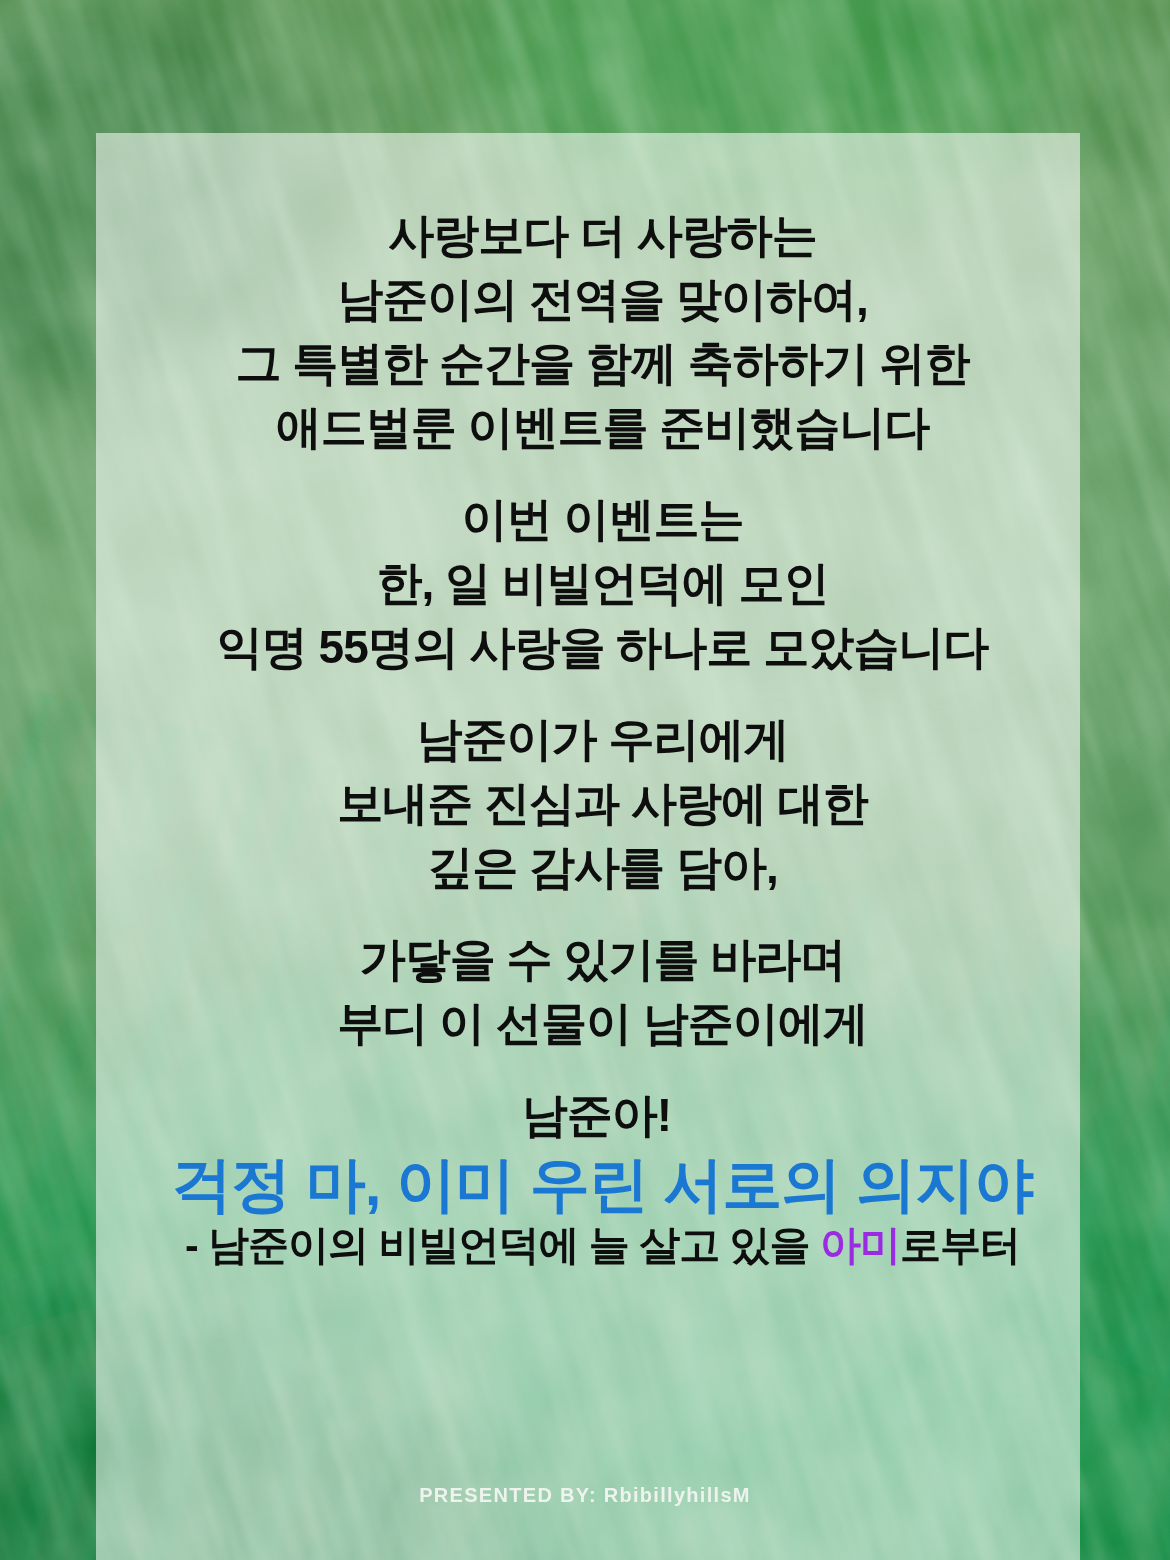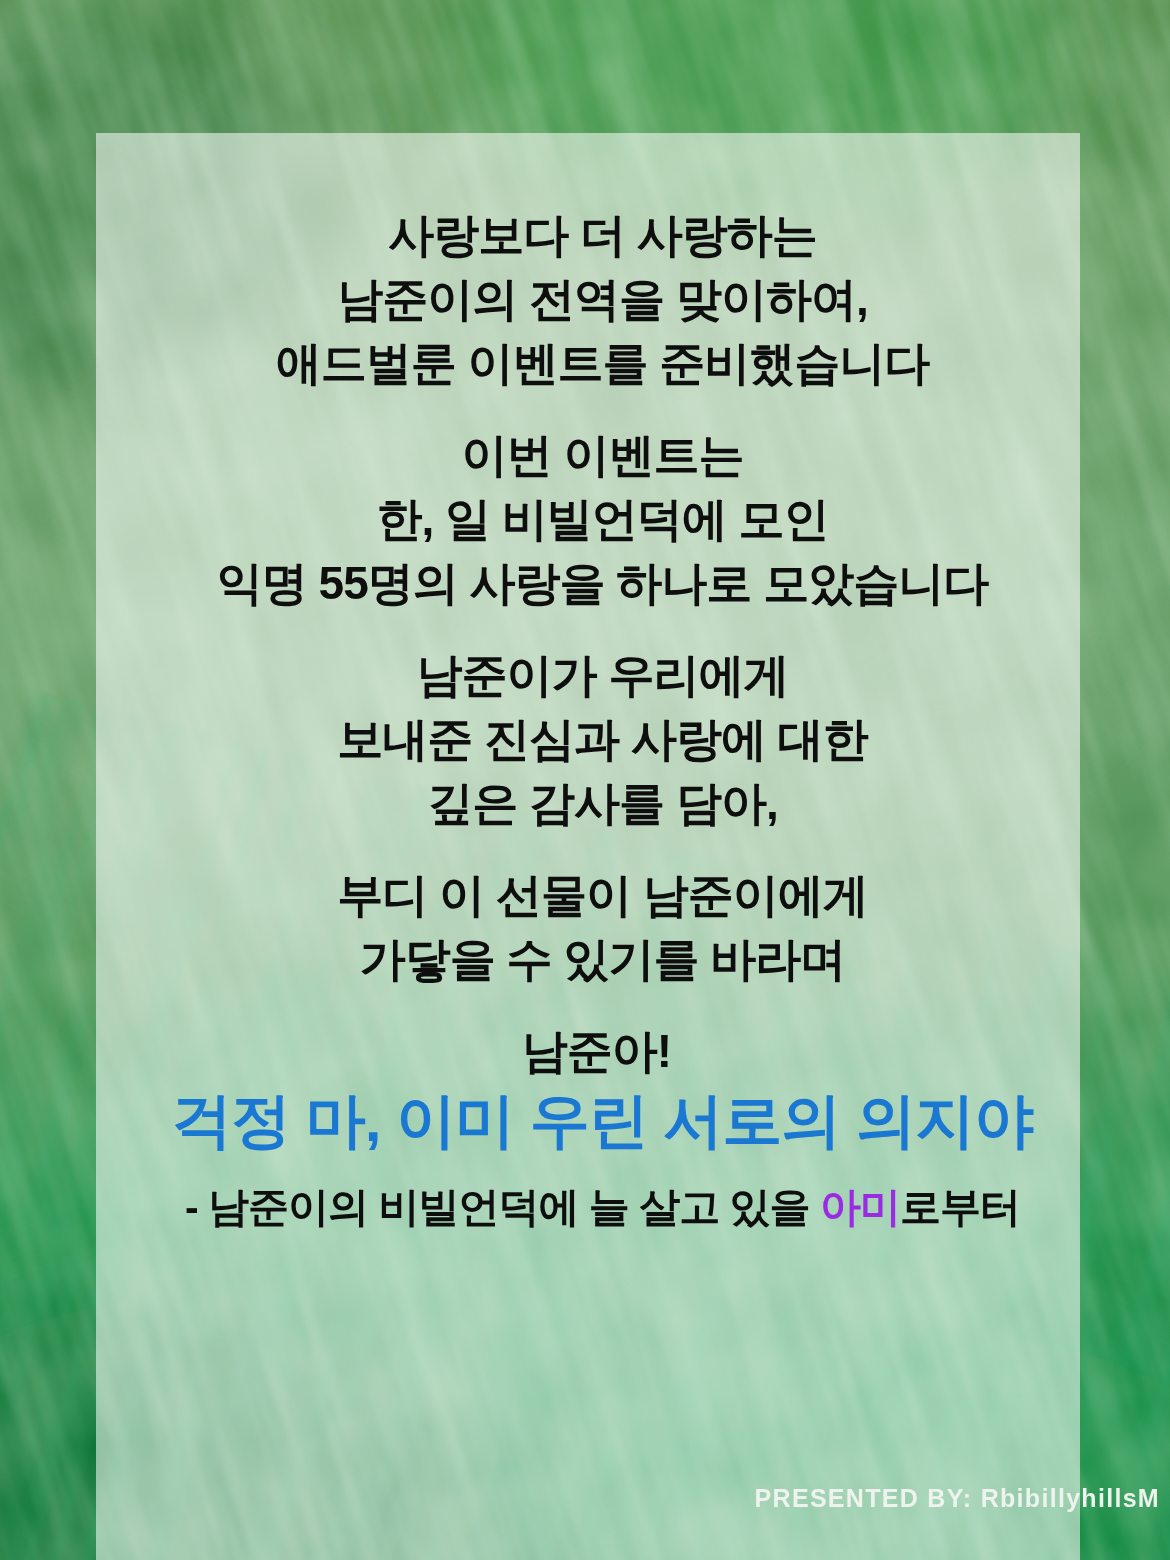--- a/index.html
+++ b/index.html
@@ -59,34 +59,33 @@
     font-size: 60px;
     line-height: 64px;
     margin: 0;
     letter-spacing: -1px;
   }
   .signature-line {
     color: var(--ink);
     font-weight: 700;
     font-size: 41px;
     line-height: 56px;
-    margin-top: 26px;
     letter-spacing: -1px;
     white-space: nowrap;
   }
   .army { color: var(--purple); }
   .footer-credit {
     position: absolute;
     left: 0;
-    right: 10px;
+    right: 0;
     top: 1484px;
-    text-align: right;
+    text-align: center;
     color: var(--footer);
     font-weight: 700;
-    font-size: 25px;
+    font-size: 20px;
     letter-spacing: 1.3px;
     z-index: 2;
   }
 </style>
 </head>
 <body>
 
 <div class="bg-wrap">
   <svg width="1170" height="1560" viewBox="0 0 1170 1560" xmlns="http://www.w3.org/2000/svg">
     <defs>
@@ -141,38 +140,39 @@
       <rect x="-200" y="1000" width="1600" height="800" filter="url(#bladesDark)" opacity="0.55"></rect>
     </g>
   </svg>
 </div>
 
 <div class="overlay-panel">
 
   <div class="para">
     <div>사랑보다 더 사랑하는</div>
     <div>남준이의 전역을 맞이하여,</div>
+    <div>그 특별한 순간을 함께 축하하기 위한</div>
     <div>애드벌룬 이벤트를 준비했습니다</div>
   </div>
 
   <div class="para">
     <div>이번 이벤트는</div>
     <div>한, 일 비빌언덕에 모인</div>
     <div>익명 55명의 사랑을 하나로 모았습니다</div>
   </div>
 
   <div class="para">
     <div>남준이가 우리에게</div>
     <div>보내준 진심과 사랑에 대한</div>
     <div>깊은 감사를 담아,</div>
   </div>
 
   <div class="para">
+    <div>가닿을 수 있기를 바라며</div>
     <div>부디 이 선물이 남준이에게</div>
-    <div>가닿을 수 있기를 바라며</div>
   </div>
 
   <div class="shout-line">남준아!</div>
 
   <div class="highlight-line">걱정 마, 이미 우린 서로의 의지야</div>
 
   <div class="signature-line"><span>- 남준이의 비빌언덕에 늘 살고 있을 </span><span class="army">아미</span><span>로부터</span></div>
 
 </div>
 

